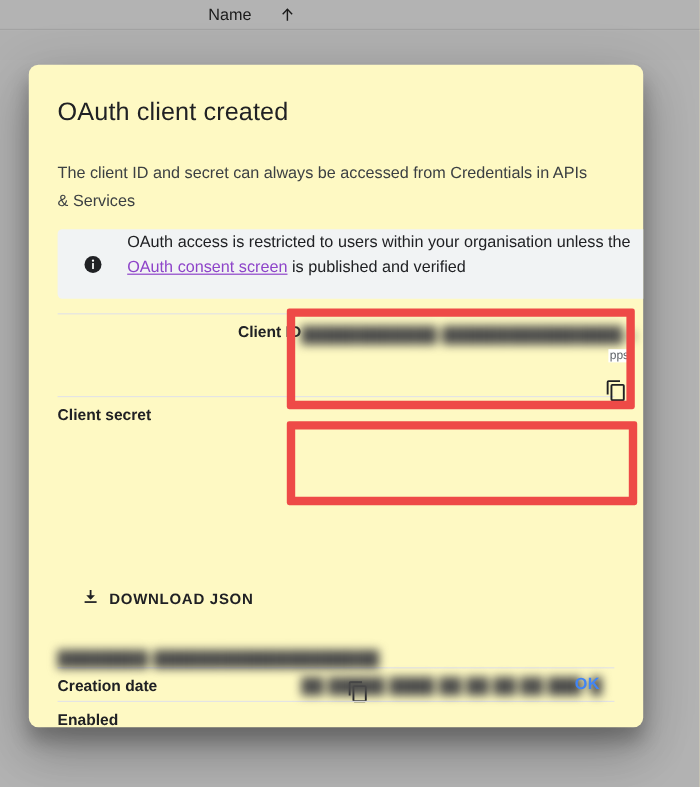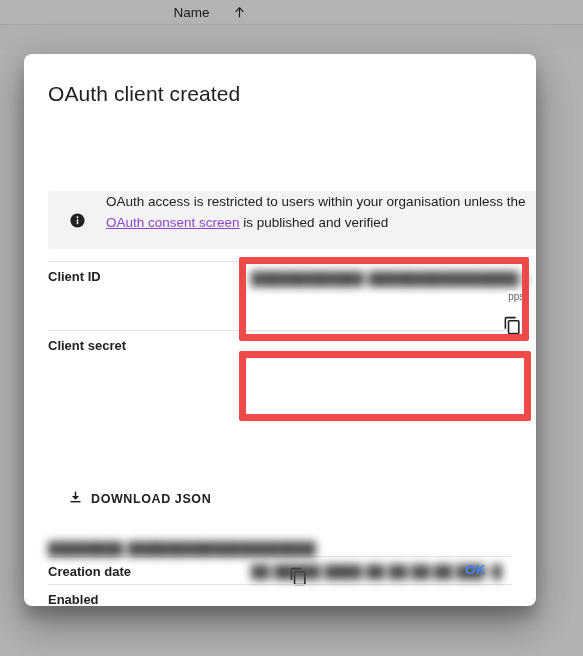--- a/index.html
+++ b/index.html
@@ -34,21 +34,21 @@
   #bg-body-strip {
     position: absolute; left: 0; top: 26px; width: 583px; height: 24px;
     background: #b0b0b0;
   }
 
   
   #dialog {
     position: absolute;
     left: 24px; top: 54px;
     width: 512px; height: 552px;
-    background: #ffffff;
+    background: #fef9c3;
     border-radius: 8px;
     box-shadow: 0 11px 15px rgba(0,0,0,0.22), 0 24px 38px rgba(0,0,0,0.18),
                 0 9px 46px rgba(0,0,0,0.16);
     overflow: hidden;
     padding-left: 47px;
   }
 
   #dialog-title {
     position: absolute; left: 24px; top: 27px;
     font-size: 21px; line-height: 26px;
@@ -98,21 +98,21 @@
     font-size: 13px; font-weight: bold; color: #202124;
     padding: 7px 0 0 0;
   }
   .detail-value {
     flex: 1 1 auto;
     font-size: 13px; color: #5f6368;
     padding: 7px 0 0 0;
     position: relative;
     min-height: 20px;
   }
-  .row-tall { min-height: 70px; }
+  .row-tall { min-height: 70px; text-align: right; }
   .row-med  { min-height: 56px; flex-direction: column; }
   .row-short{ min-height: 28px; }
 
   
   .blur-text {
     font-size: 13px; color: #4a4a4a;
     filter: blur(4.2px);
     white-space: nowrap;
     letter-spacing: 0.2px;
     user-select: none;
@@ -142,21 +142,21 @@
     position: absolute; left: 44px; top: 414px;
     display: flex; align-items: center; gap: 8px;
     font-size: 12.5px; font-weight: bold; color: #202124;
     letter-spacing: 0.6px;
     cursor: pointer;
     margin-top: 22px;
   }
 
   
   #ok-button {
-    position: absolute; right: 40px; top: 500px;
+    position: absolute; right: 26px; top: 500px;
     font-size: 13.5px; font-weight: bold; color: #4285f4;
     letter-spacing: 0.4px;
     padding: 8px 10px;
     background: transparent; border: none;
     cursor: pointer;
     font-family: "Liberation Sans", sans-serif;
   }
 
   
   .redbox {
@@ -183,20 +183,21 @@
       </span>
     </div>
   </div>
   <div id="bg-body-strip"></div>
 </div>
 
 <div id="dialog">
 
   <div id="dialog-title">OAuth client created</div>
 
+  <div id="dialog-subtitle">The client ID and secret can always be accessed from Credentials in APIs &amp; Services</div>
 
   <div id="info-banner">
     <div class="icon-wrap">
       <svg viewBox="0 0 24 24" width="17" height="17" aria-hidden="true">
         <circle cx="12" cy="12" r="10" fill="#202124"></circle>
         <rect x="11" y="10.2" width="2" height="7" fill="#ffffff"></rect>
         <circle cx="12" cy="7.4" r="1.35" fill="#ffffff"></circle>
       </svg>
     </div>
     <div class="text"><span>OAuth access is restricted to users within your organisation unless the </span><span class="consent-link">OAuth consent screen</span><span> is published and verified</span></div>

